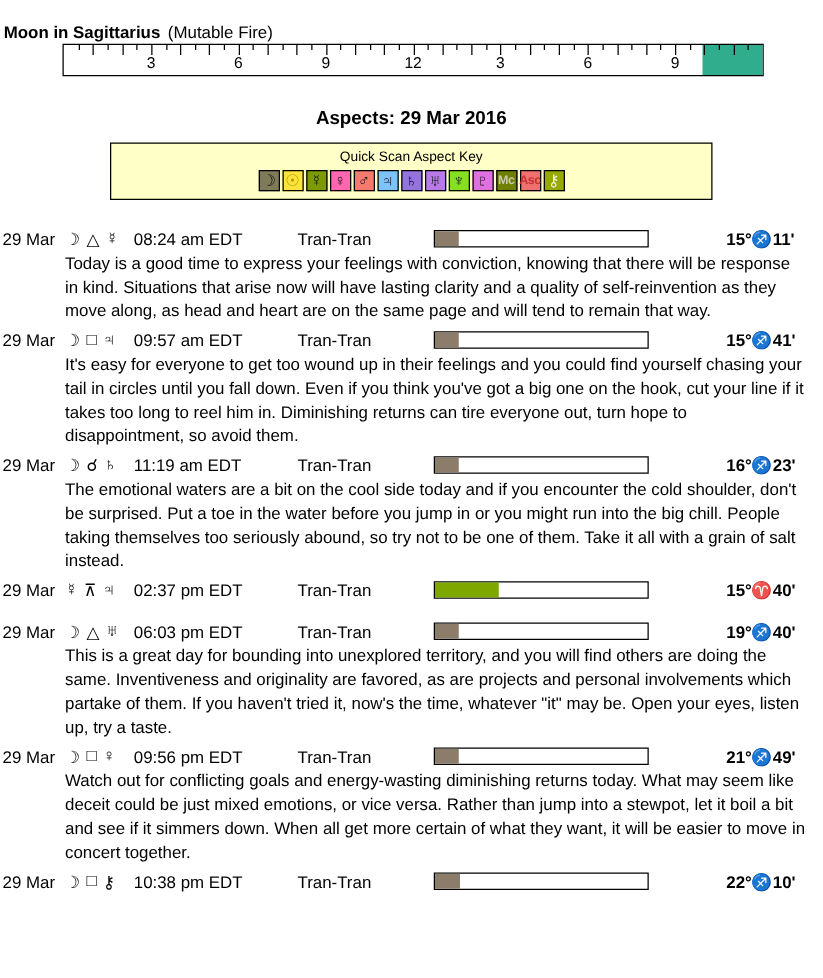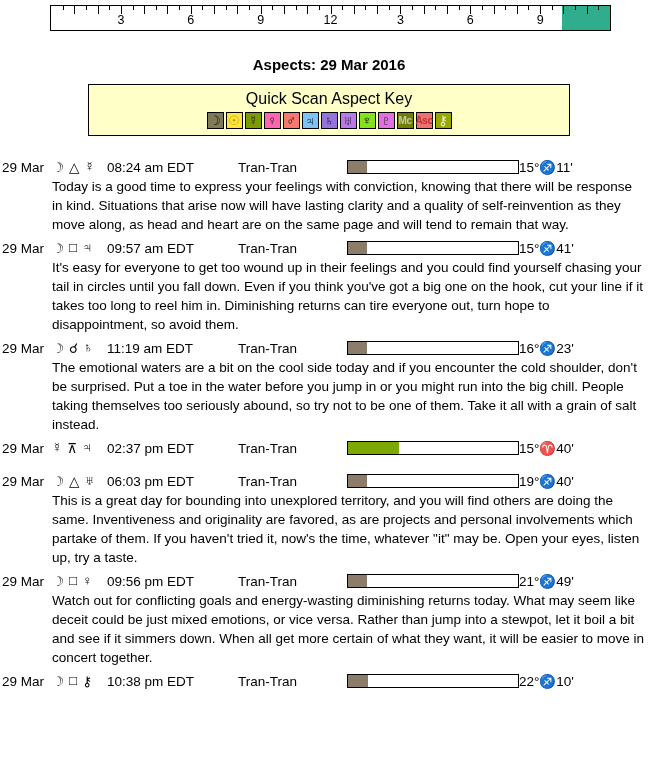--- a/index.html
+++ b/index.html
@@ -22,45 +22,48 @@
   .void-block { position:absolute; top:0; bottom:0; z-index:1; }
   .tick { position:absolute; top:0; width:1px; height:4px; background:#000; z-index:2; }
   .tick.hour { height:8px; }
   .hlabel { position:absolute; top:7px; transform:translateX(-50%);
             font-size:12.5px; z-index:2; }
 
   .aspects-title { margin-top:25px; text-align:center; font-weight:bold; font-size:15px; }
 
   .key-box { width:480px; margin:11px auto 0 auto; border:1px solid #000;
              text-align:center; padding:5px 0 6px 0; }
-  .key-title { font-size:16px; }
+  .key-title { font-size:11px; }
   .key-sub { font-size:12.5px; font-weight:bold; margin-top:3px; }
   .planet-row { display:flex; justify-content:center; gap:2px; margin-top:4px; }
   .planet-cell { width:17px; height:17px; border:1px solid #000; box-sizing:border-box;
                  display:flex; align-items:center; justify-content:center;
                  font-size:13px; line-height:1; }
   .planet-cell.txt { font-size:10px; font-weight:bold; letter-spacing:-0.4px;text-align:center; }
 
   .aspect-list { margin-top:23px; }
   .aspect-block { margin-bottom:6px; }
   .aspect-block.no-text { margin-bottom:17px; }
   .aspect-row { display:flex; align-items:center; height:16px; padding-left:2px; }
   .a-date { width:50px; }
   .a-glyphs { width:55px; display:flex; gap:5px; font-size:13.5px; }
   .a-time { width:104px; }
   .a-type { width:109px;margin-left:27px; }
   .a-bar { width:170px; height:12px; border:1px solid #000; background:#fff; }
   .a-fill { display:block; height:100%; }
-  .a-degree { white-space:nowrap; }
+  .a-degree { margin-left:62px; white-space:nowrap;font-weight:bold; }
   .a-text { margin:2px 8px 0 52px; width:594px; line-height:19px; }
 </style>
 </head>
 <body>
 
 <div class="info">
+  <div class="info-line l2">
+    <span class="lbl">Moon in Sagittarius</span><span class="val">(Mutable Fire)</span>
+  </div>
   <div class="ruler" id="ruler">
     <div class="void-block" id="void-block" style="left: 91.375%; width: 8.625%; background: rgb(48, 173, 140);"></div>
   <div class="tick" style="left: 2.08333%;"></div>
       <div class="tick hour" style="left: 4.16667%;"></div>
       <div class="tick" style="left: 6.25%;"></div>
       <div class="tick hour" style="left: 8.33333%;"></div>
       <div class="tick" style="left: 10.4167%;"></div>
       <div class="tick hour" style="left: 12.5%;"></div>
       <div class="tick" style="left: 14.5833%;"></div>
       <div class="tick hour" style="left: 16.6667%;"></div>

